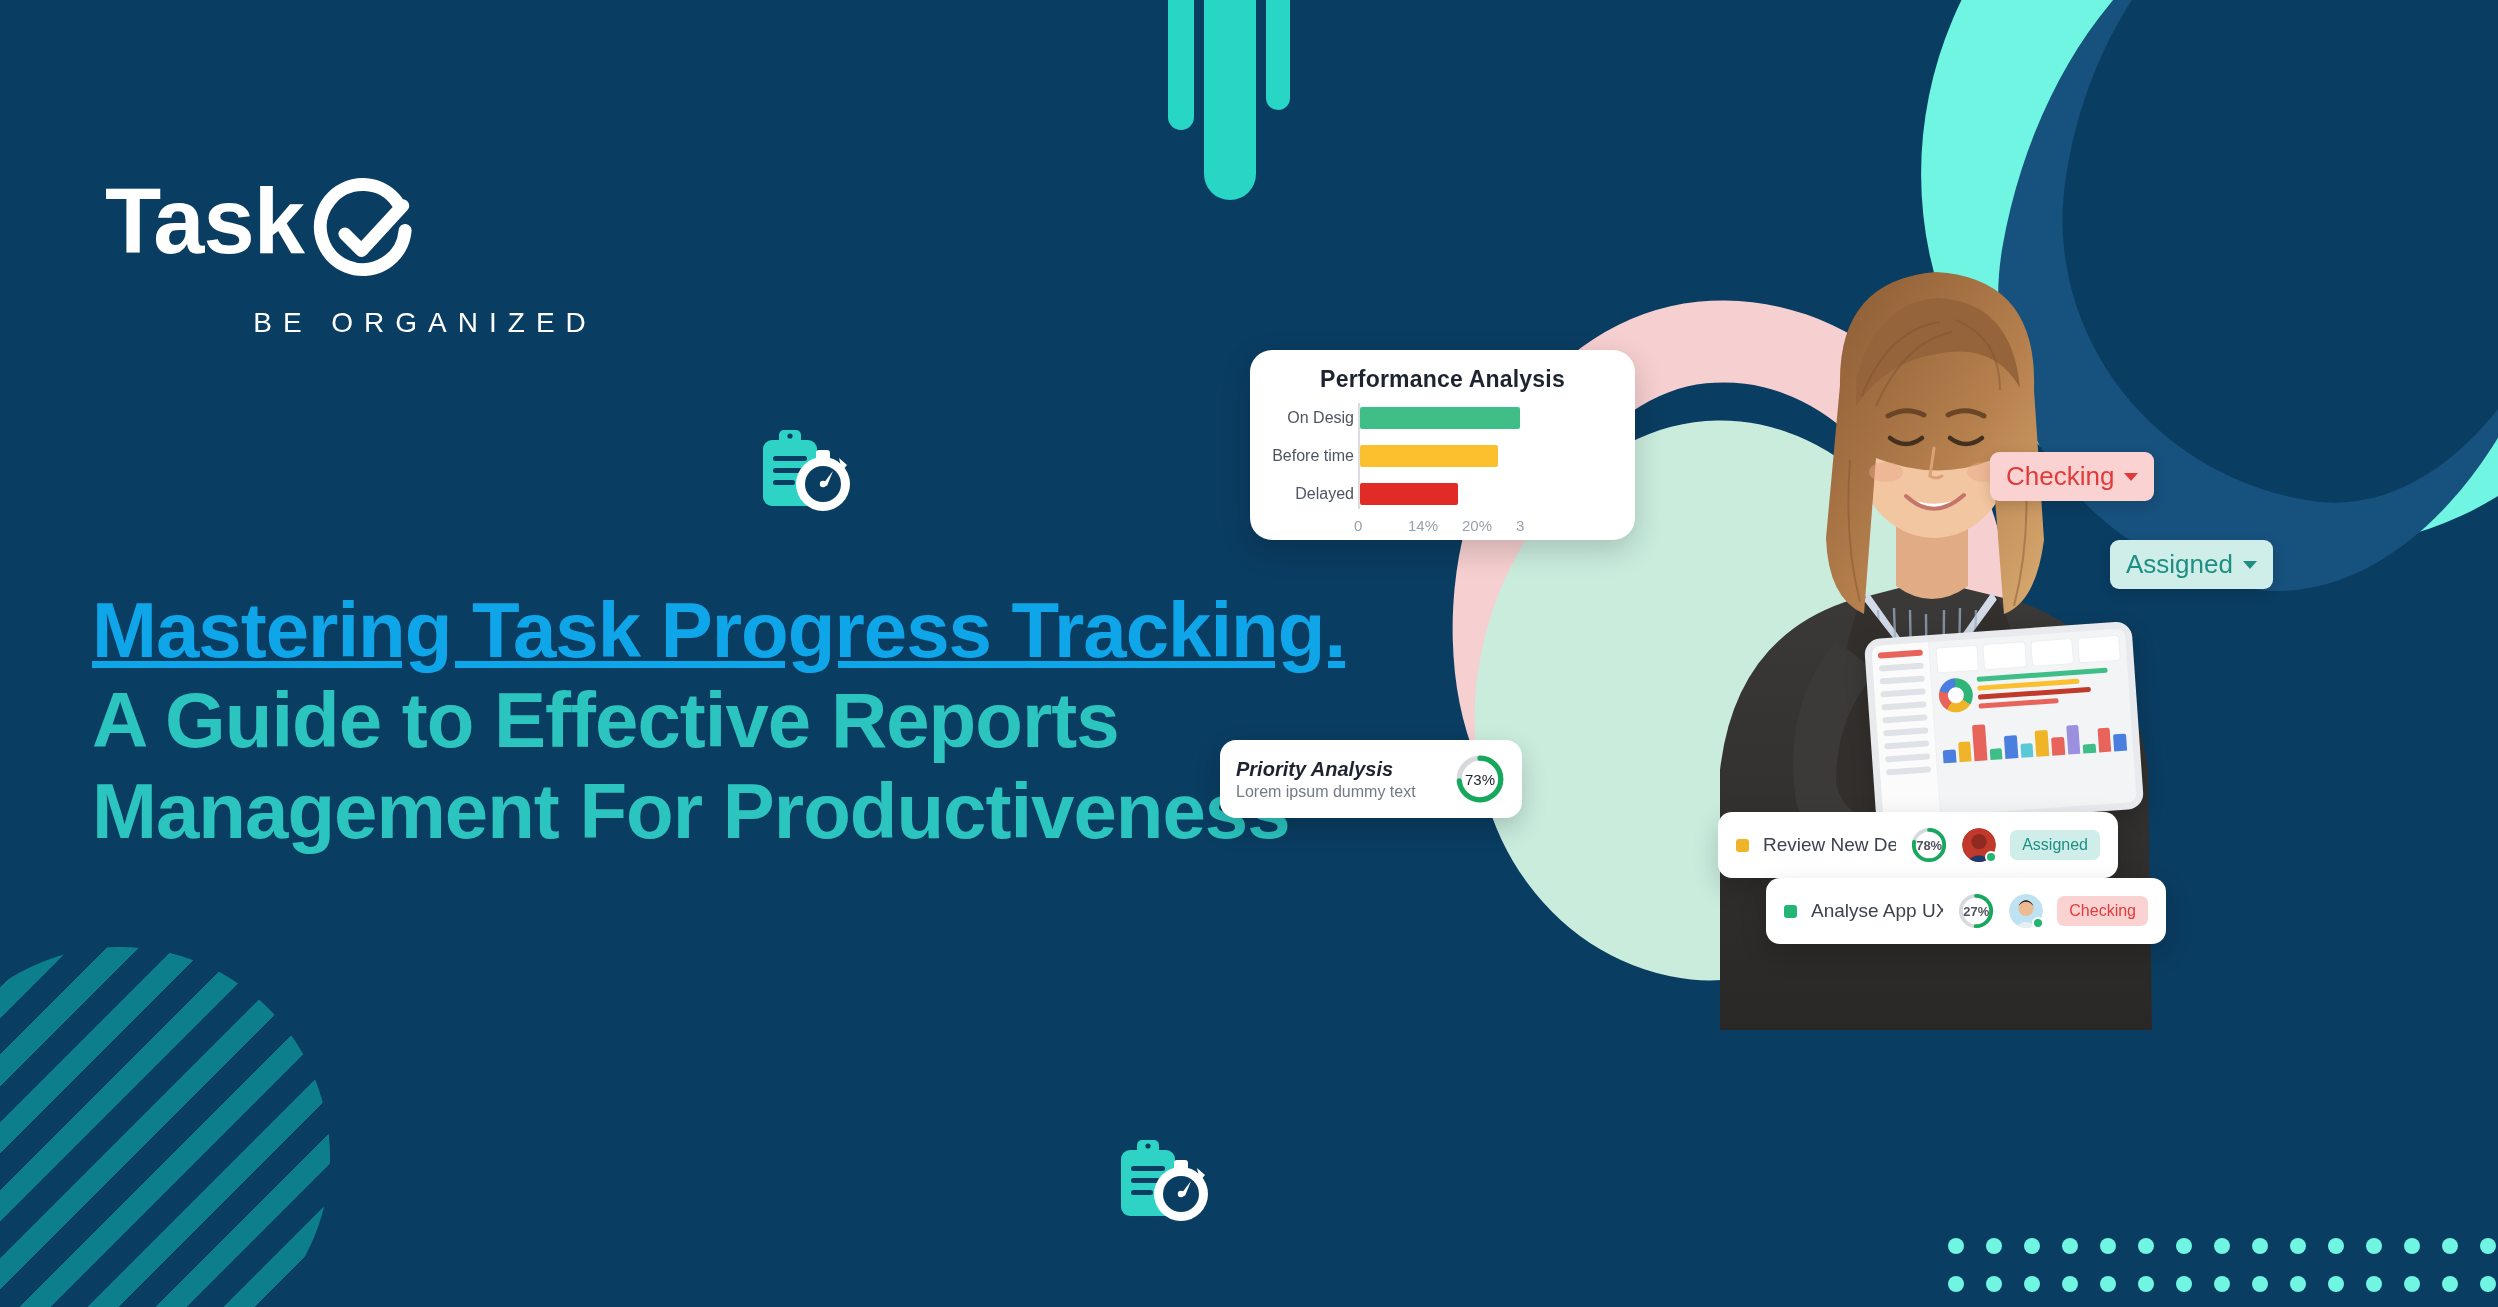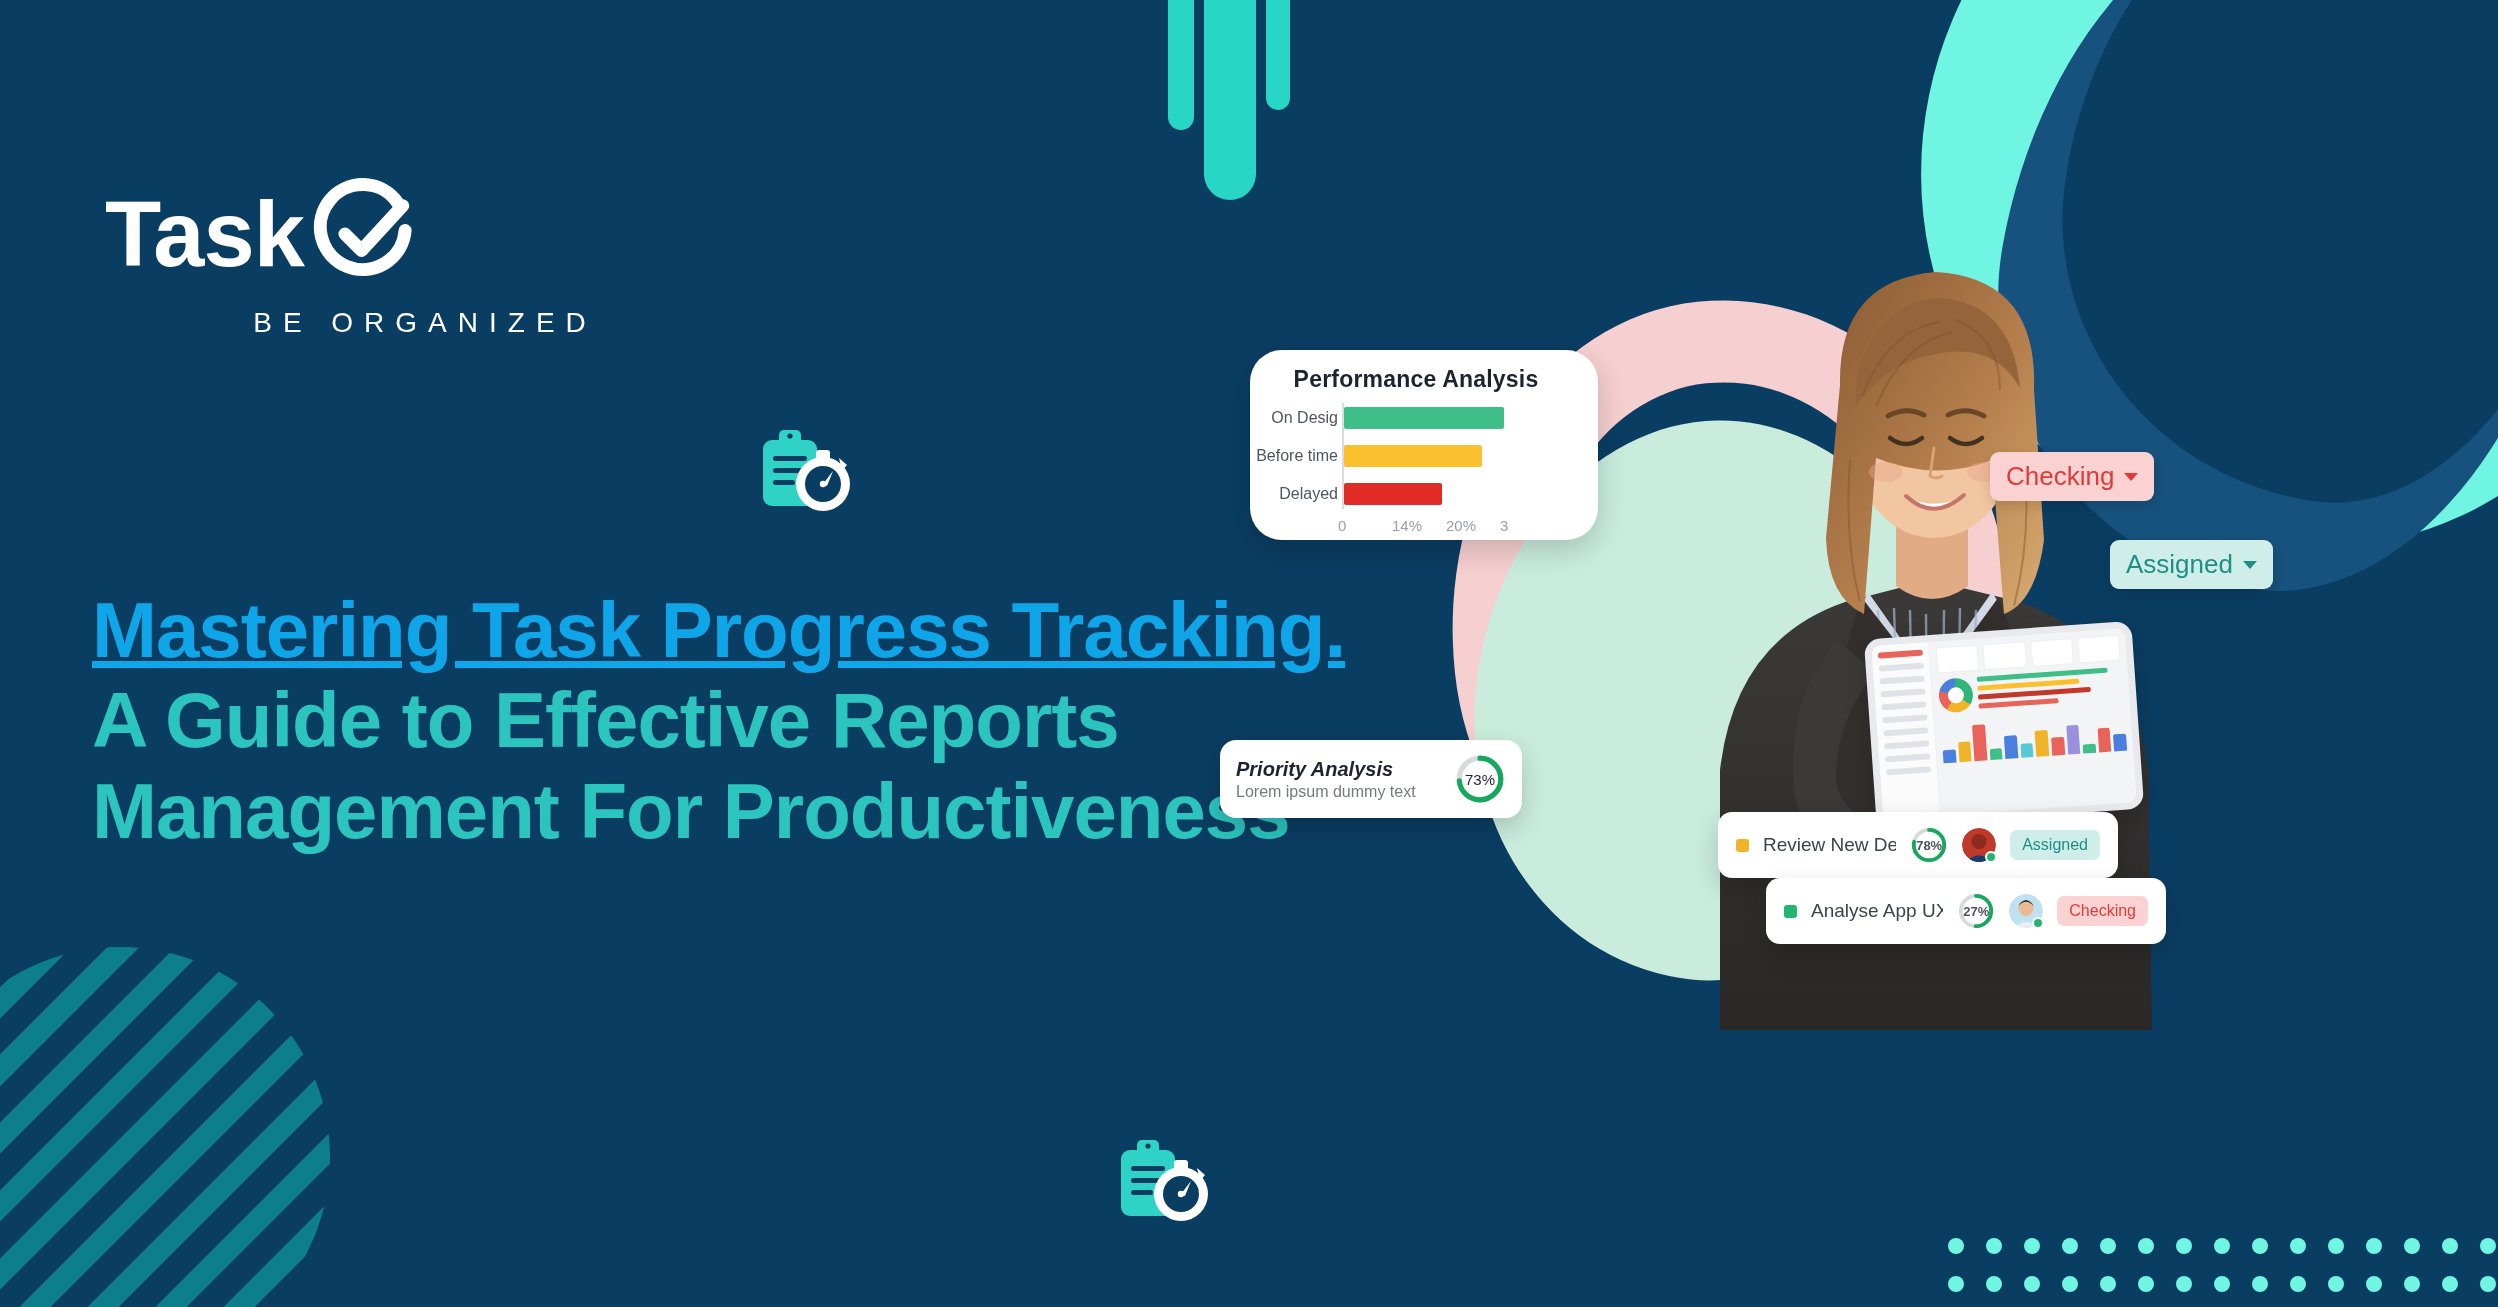--- a/index.html
+++ b/index.html
@@ -59,21 +59,21 @@
   }
   .dot-grid span { width:16px; height:16px; border-radius:50%; background:#6ff5e2; }
 
   
   .clip-icon { position:absolute; }
   .clip-icon.one { left:755px; top:428px; width:106px; height:86px; }
   .clip-icon.two { left:1113px; top:1138px; width:106px; height:86px; }
 
   
   .logo { position:absolute; left:105px; top:175px; width:580px; }
-  .logo-row { display:flex; align-items:center; }
+  .logo-row { display:flex; align-items:flex-start; }
   .logo-word {
     color:#ffffff; font-size:92px; font-weight:700;
     letter-spacing:-1px; line-height:1;
   }
   .logo-mark { width:118px; height:118px; margin:0 2px; flex:none; }
   .logo-tag {
     margin-top:14px; text-align:center;
     color:#ffffff; font-size:28px; font-weight:400;
     letter-spacing:11px; padding-left:60px;
   }
@@ -105,24 +105,24 @@
     border-radius:50% 50% 48% 52% / 52% 48% 52% 48%;
     transform:rotate(6deg);
   }
 
   
   .person { position:absolute; left:330px; top:-20px; width:660px; height:820px; }
 
   
   .perf-card {
     position:absolute; left:-20px; top:120px;
-    width:348px; height:190px;
-    background:#ffffff; border-radius:32px;
+    width:385px; height:190px;
+    background:#ffffff; border-radius:22px;
     box-shadow:0 10px 30px rgba(0,0,0,.18);
-    padding:16px 18px 10px 2px;
+    padding:16px 18px 10px 18px;
   }
   .perf-title {
     font-size:23px; font-weight:700; color:#1d2430;
     text-align:center; margin-bottom:10px; letter-spacing:.2px;
   }
   .perf-rows { position:relative; padding-left:92px; }
   .perf-row { display:flex; align-items:center; height:30px; margin-bottom:8px; }
   .perf-label {
     position:absolute; left:0; width:86px;
     font-size:16px; color:#4e5560; text-align:right;

